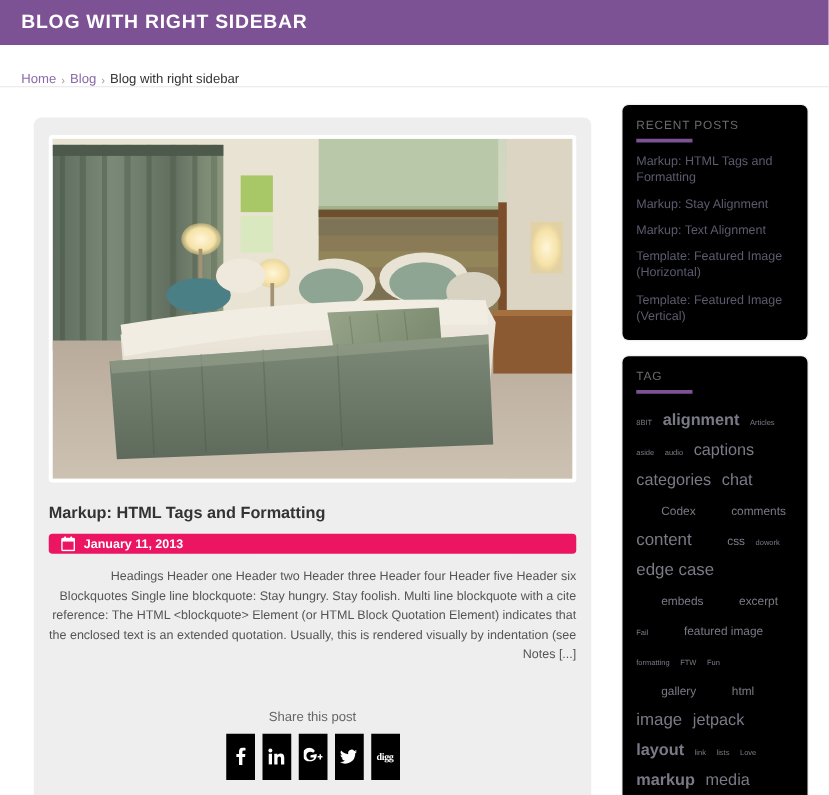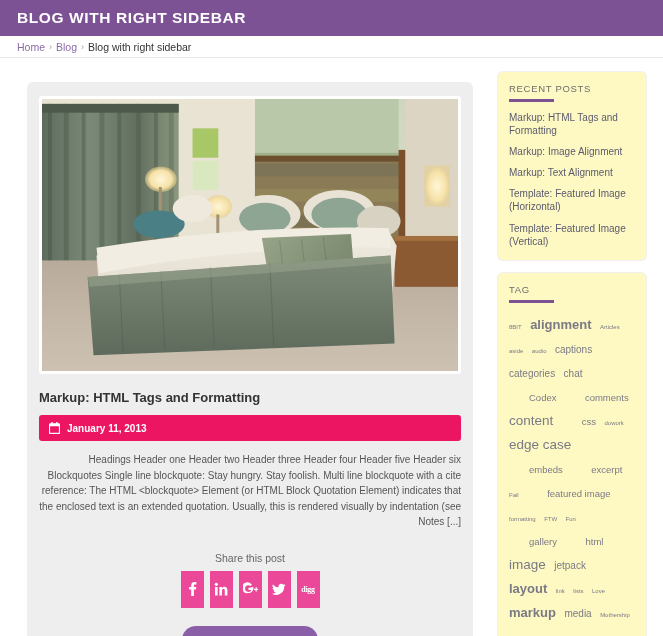--- a/index.html
+++ b/index.html
@@ -27,24 +27,24 @@
   .page-header-title {
     color: #ffffff;
     font-size: 15.5px;
     font-weight: bold;
     letter-spacing: 0.6px;
     text-transform: uppercase;
   }
 
   
   .breadcrumb-bar {
-    height: 22px;
+    height: 34px;
     background: #ffffff;
     display: flex;
-    align-items: center;
+    align-items: flex-end;
     padding: 0 0 0 17px;
     font-size: 10.5px;
     border-bottom: 1px solid #e6e6e6;
     box-sizing: border-box;
   }
   .crumb-link {
     color: #8a6aa8;
     text-decoration: none;
   }
   .crumb-sep {
@@ -94,21 +94,21 @@
 
   .post-title {
     font-size: 13px;
     font-weight: bold;
     color: #333333;
     margin: 16px 0 10px 0;
   }
   .post-date-bar {
     background: #ec1561;
     border-radius: 3px;
-    height: 26px;
+    height: 16px;
     display: flex;
     align-items: center;
     padding-left: 10px;
     box-sizing: border-box;
     gap: 7px;
     text-align: right;
   }
   .cal-icon { width: 11px; height: 12px; display: block; }
   .post-date-text {
     color: #ffffff;
@@ -117,35 +117,35 @@
   }
   .post-excerpt {
     margin-top: 11px;
     font-size: 10px;
     line-height: 1.55;
     color: #555555;
     text-align: right;
   }
 
   .share-label {
-    margin-top: 22px;
+    margin-top: 36px;
     text-align: center;
     font-size: 10.5px;
     color: #666666;
   }
   .share-row {
     margin-top: 7px;
     display: flex;
     justify-content: center;
     gap: 6px;
   }
   .share-btn {
     width: 23px;
     height: 37px;
-    background: #ec4899;
+    background: #000000;
     display: flex;
     align-items: center;
     justify-content: center;
     cursor: pointer;
   }
   .share-btn svg { display: block; }
   .share-btn .digg-text {
     color: #ffffff;
     font-size: 8px;
     font-weight: bold;
@@ -171,21 +171,21 @@
   }
 
   
   .sidebar-col {
     width: 148px;
     display: flex;
     flex-direction: column;
     gap: 13px;
   }
   .widget {
-    background: #fef9c3;
+    background: #000000;
     border-radius: 5px;
     padding: 11px 11px 12px 11px;
     box-sizing: border-box;
     box-shadow: 0 0 0 1px #f0f0f0;
   }
   .widget-title {
     font-size: 9.5px;
     color: #6c6c6c;
     letter-spacing: 0.7px;
     text-transform: uppercase;
@@ -210,21 +210,21 @@
   }
   .tag-cloud a {
     color: #7a7a86;
     text-decoration: none;
     margin-right: 4px;
     display: inline;
     cursor: pointer;
     white-space: nowrap;
   }
   .tag-xs { font-size: 6px; }
-  .tag-s  { font-size: 10px; }
+  .tag-s  { font-size: 13px; }
   .tag-m  { font-size: 9.5px; margin-left: 20px; }
   .tag-l  { font-size: 13px; font-weight: bold; }
   .tag-xl { font-size: 13.5px; }
   .tag-xxl{ font-size: 20px; }
 </style>
 </head>
 <body>
 
 <div class="page-header">
   <div class="page-header-title">Blog with right sidebar</div>
@@ -406,21 +406,21 @@
     </article>
   </div>
 
   <aside class="sidebar-col">
 
     <section class="widget">
       <div class="widget-title">Recent Posts</div>
       <div class="widget-rule"></div>
       <div>
         <div class="recent-post-item">Markup: HTML Tags and Formatting</div>
-        <div class="recent-post-item">Markup: Image Alignment</div>
+        <div class="recent-post-item">Markup: Stay Alignment</div>
         <div class="recent-post-item">Markup: Text Alignment</div>
         <div class="recent-post-item">Template: Featured Image (Horizontal)</div>
         <div class="recent-post-item">Template: Featured Image (Vertical)</div>
       </div>
     </section>
 
     <section class="widget">
       <div class="widget-title">Tag</div>
       <div class="widget-rule"></div>
       <div class="tag-cloud"><a class="tag-xs">8BIT</a> <a class="tag-l">alignment</a> <a class="tag-xs">Articles</a> <a class="tag-xs">aside</a> <a class="tag-xs">audio</a> <a class="tag-s">captions</a> <a class="tag-s">categories</a> <a class="tag-s">chat</a> <a class="tag-m">Codex</a> <a class="tag-m">comments</a> <a class="tag-xl">content</a> <a class="tag-m">css</a> <a class="tag-xs">dowork</a> <a class="tag-xl">edge case</a> <a class="tag-m">embeds</a> <a class="tag-m">excerpt</a> <a class="tag-xs">Fail</a> <a class="tag-m">featured image</a> <a class="tag-xs">formatting</a> <a class="tag-xs">FTW</a> <a class="tag-xs">Fun</a> <a class="tag-m">gallery</a> <a class="tag-m">html</a> <a class="tag-xl">image</a> <a class="tag-s">jetpack</a> <a class="tag-l">layout</a> <a class="tag-xs">link</a> <a class="tag-xs">lists</a> <a class="tag-xs">Love</a> <a class="tag-l">markup</a> <a class="tag-s">media</a> <a class="tag-xs">Mothership</a> <a class="tag-xs">Must Read</a> <a class="tag-xs">Nailed It</a> <a class="tag-xs">pagination</a> <a class="tag-xs">Pictures</a> <a class="tag-xxl">Post Formats</a> <a class="tag-s">quote</a> <a class="tag-m">shortcode</a> <a class="tag-s">standard</a>      </div>

